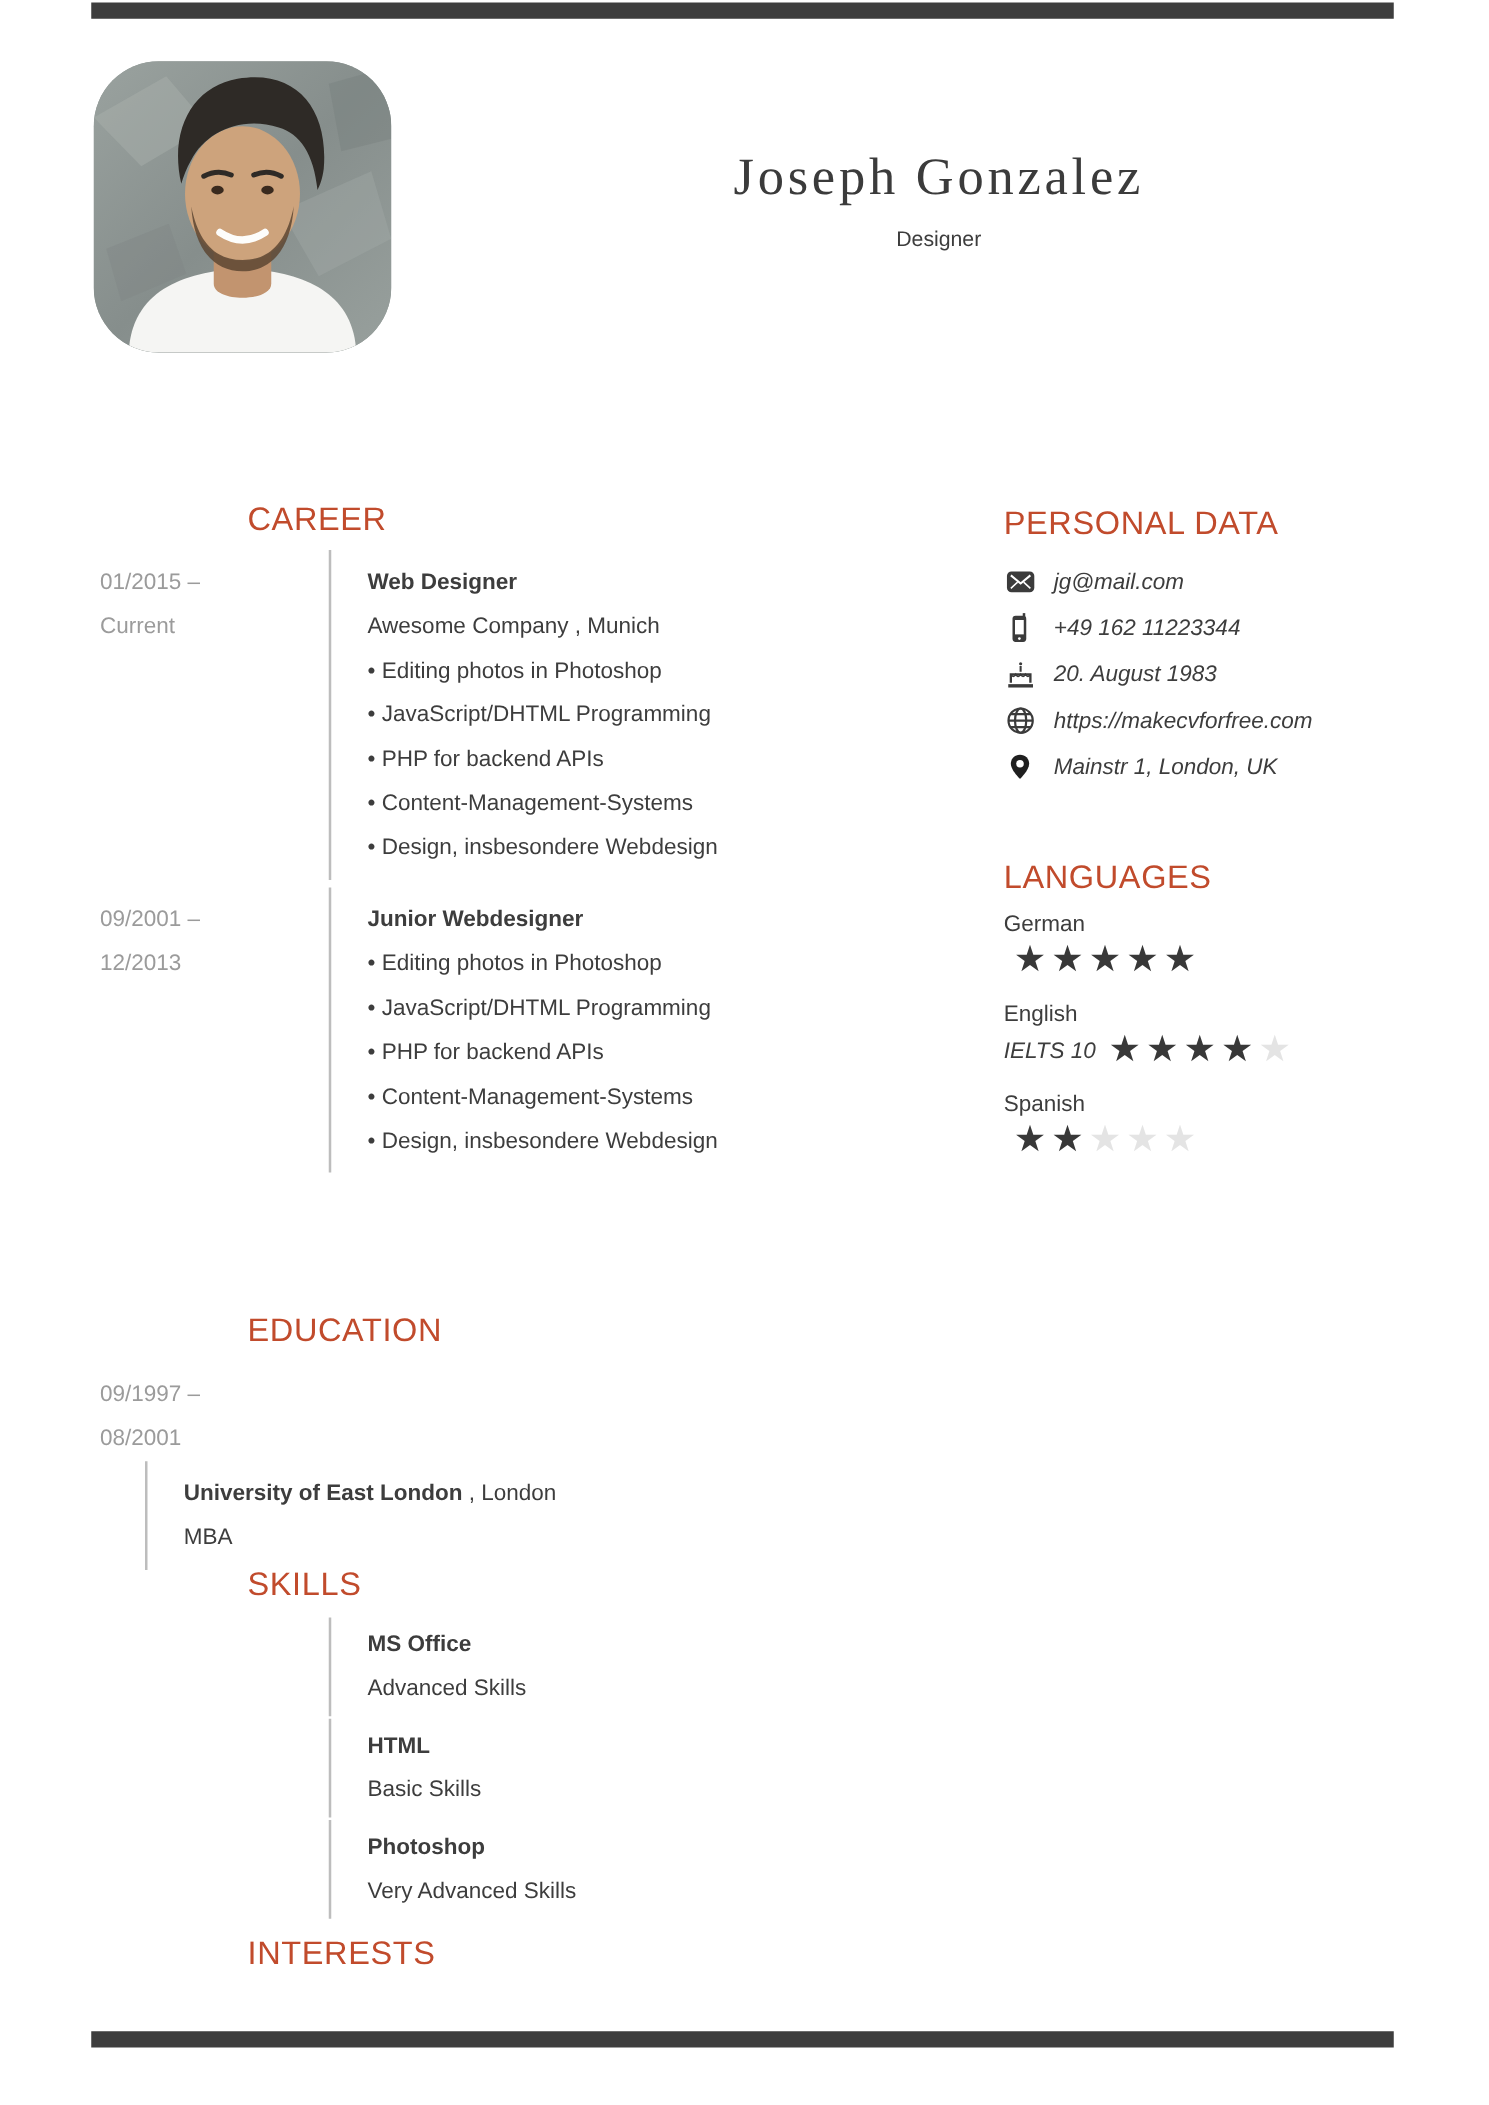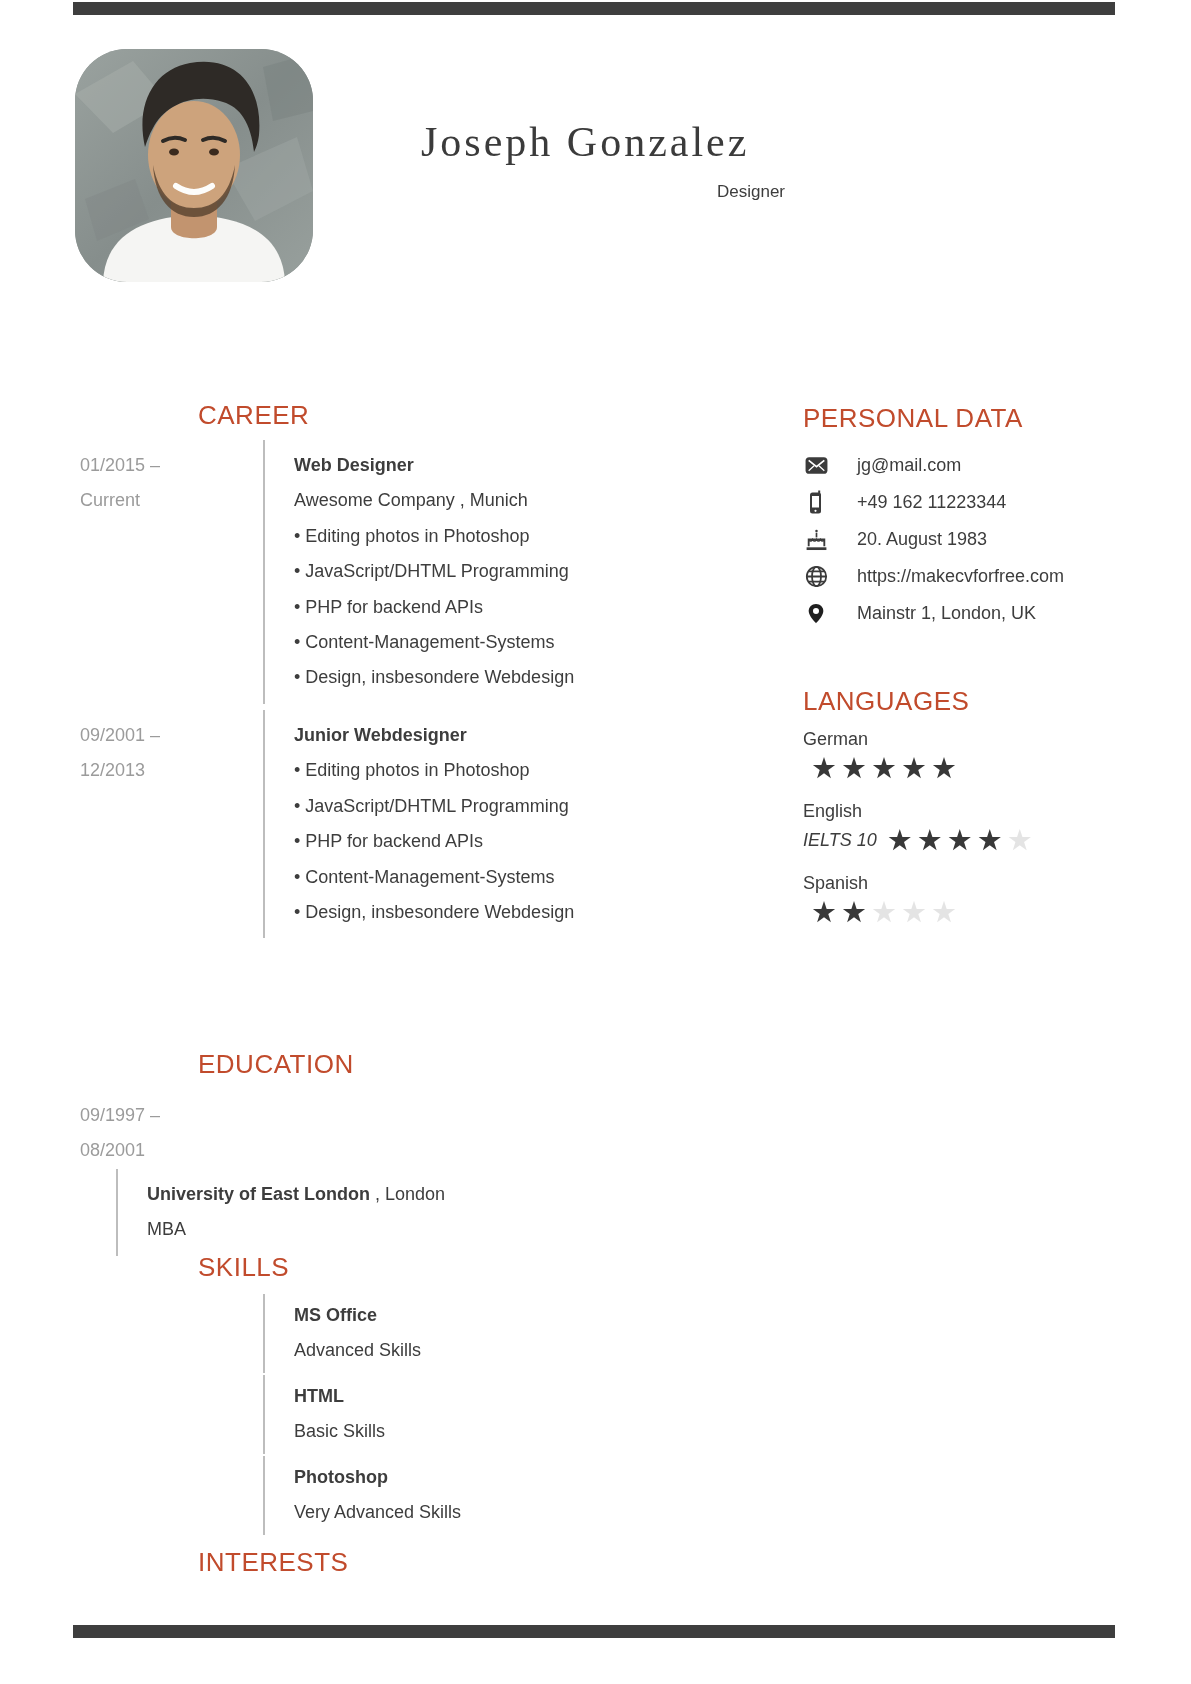--- a/index.html
+++ b/index.html
@@ -22,21 +22,21 @@
 
   
   .photo{
     position:absolute;left:75px;top:49px;width:238px;height:233px;
     border-radius:52px;overflow:hidden;background:#8d9592;
   }
   .photo svg{display:block;}
 
   
   .name{
-    position:absolute;left:421px;top:116px;width:660px;
+    position:absolute;left:421px;top:116px;width:660px;text-align:center;
     font-family:cursive;font-size:42px;line-height:52px;color:#3b3b3b;letter-spacing:3px;
   }
   .subtitle{
     position:absolute;left:421px;top:182px;width:660px;text-align:center;
     font-size:17px;color:#3d3d3d;
   }
 
   h2{
     position:absolute;margin:0;font-size:26px;font-weight:400;
     color:var(--accent);letter-spacing:0.5px;line-height:30px;
@@ -65,21 +65,21 @@
   .skill-2{top:1375px;}
   .skill-3{top:1456px;}
   .skill .role{display:block;}
 
   
   .personal{position:absolute;left:803px;top:403px;width:340px;}
   .personal h2, .languages h2{position:static;}
   .personal h2{margin-bottom:14px;}
   .p-item{display:flex;align-items:center;height:37px;}
   .p-icon{width:26px;height:26px;flex:none;display:flex;align-items:center;justify-content:center;}
-  .p-text{margin-left:28px;font-size:18px;color:var(--text);}
+  .p-text{margin-left:14px;font-size:18px;color:var(--text);font-style:italic;}
 
   .languages{position:absolute;left:803px;top:686px;width:340px;}
   .languages h2{margin-bottom:12px;}
   .lang-name{font-size:18px;line-height:22px;color:var(--text);}
   .lang-row{display:flex;align-items:center;height:32px;margin:2px 0 16px 0;}
   .lang-note{font-style:italic;font-size:18px;color:var(--text);margin-right:4px;}
   .lang-note:empty{display:none;}
   .stars{font-size:29px;letter-spacing:4px;line-height:1;margin-left:8px;white-space:nowrap;}
   .lang-note:not(:empty)+.stars{margin-left:6px;}
   .star.filled{color:var(--star-filled);}

